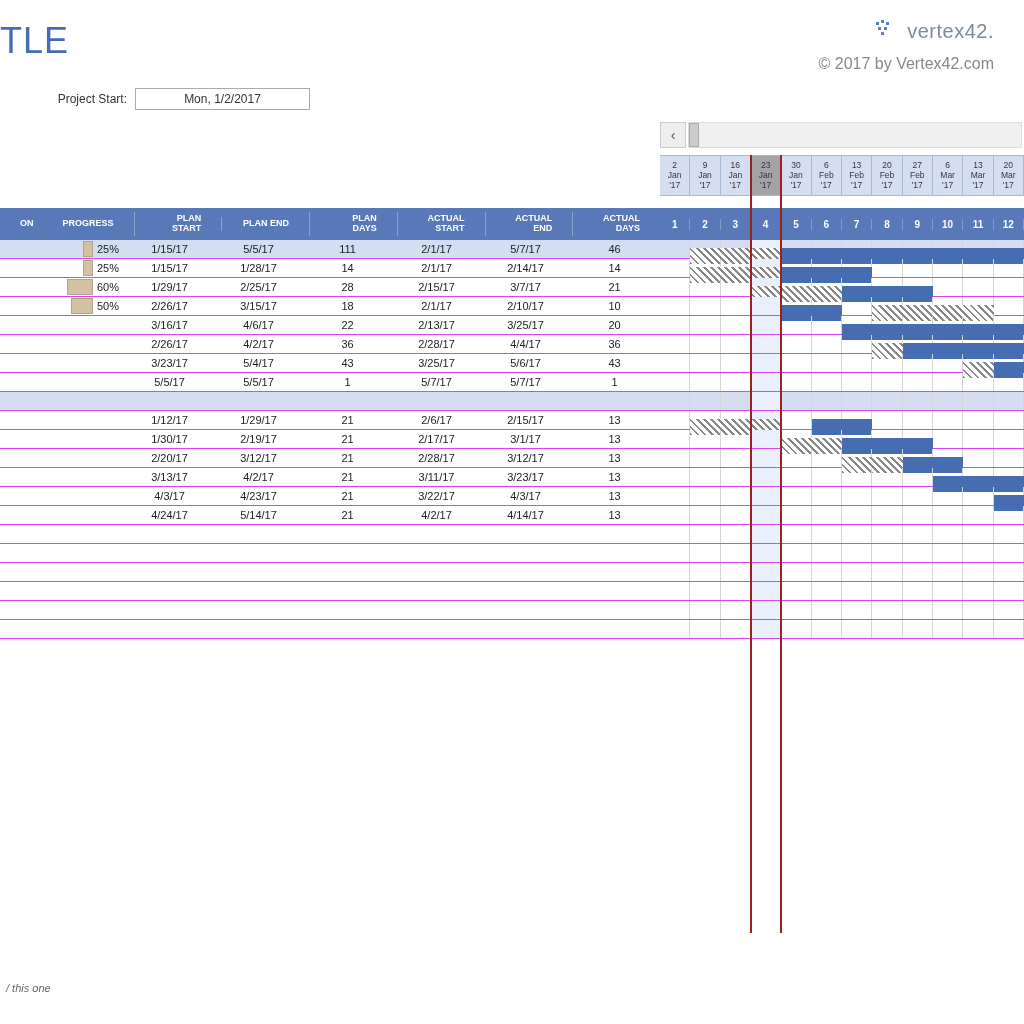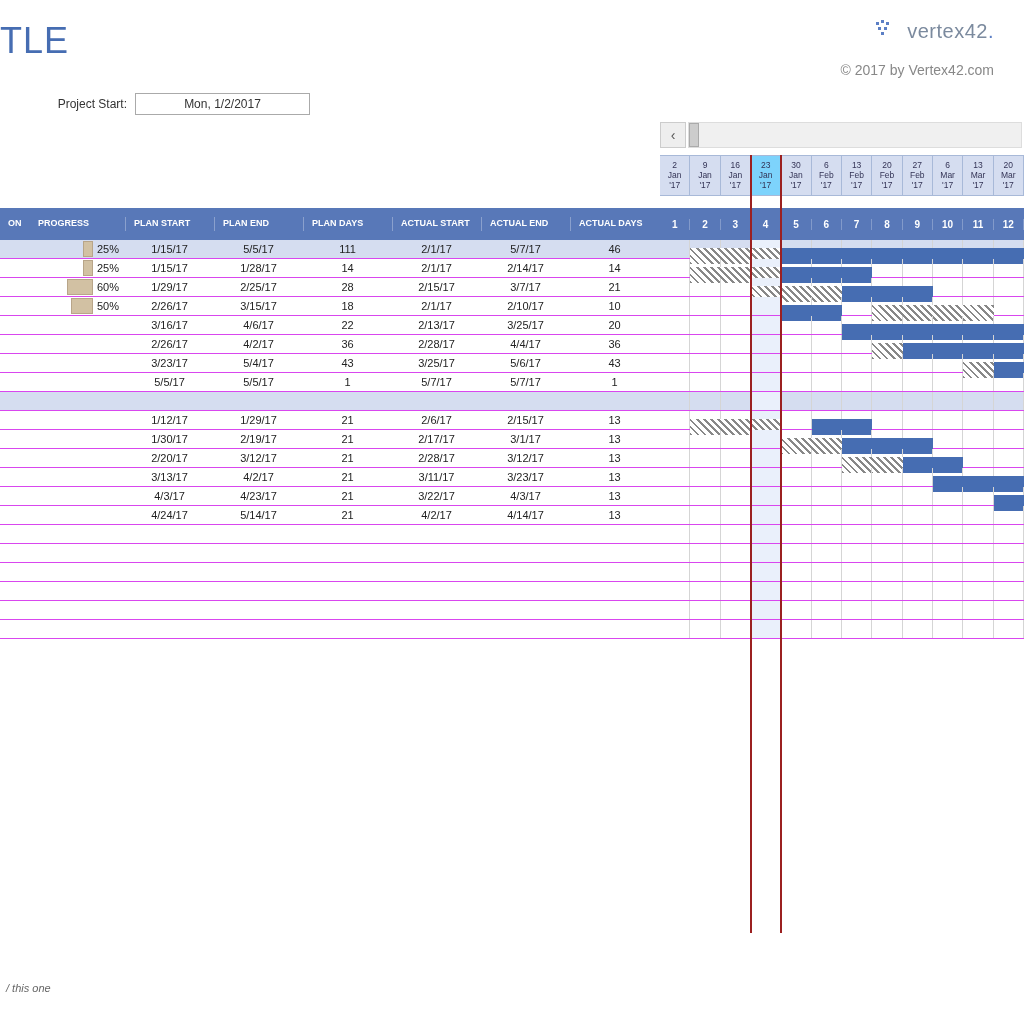--- a/index.html
+++ b/index.html
@@ -2,35 +2,35 @@
 <html><head>
 <meta charset="utf-8">
 <style>
 *{box-sizing:border-box;margin:0;padding:0}
 body{font-family:Arial,sans-serif;font-size:11px;background:#fff;width:1024px;height:1024px;overflow:hidden;color:#333}
 .header{display:flex;justify-content:space-between;align-items:flex-start;padding:20px 30px 10px 0}
 .title{font-size:36px;color:#466db2;font-weight:300;letter-spacing:1px;padding-left:0}
 .logo{text-align:right}
 .logo-text{font-size:20px;color:#7b8a9e;font-weight:400;letter-spacing:0.5px}
 .logo-dot{color:#5c7fc5}
-.copyright{font-size:14px;color:#888;margin-top:19px}
+.copyright{font-size:16px;color:#888;margin-top:12px}
 .controls{padding:5px 0 20px 30px}
 .control-row{display:flex;align-items:center;margin-bottom:6px}
 .control-label{width:105px;text-align:right;padding-right:8px;font-size:12px;color:#333}
 .control-value{border:1px solid #aaa;padding:3px 28px;font-size:12px;min-width:80px;text-align:center;background:#fff}
 .control-value.date{min-width:175px}
 .scroll-back{position:absolute;left:660px;top:122px;width:26px;height:26px;background:#eee;border:1px solid #ccc;text-align:center;line-height:24px;font-size:14px;color:#555;cursor:pointer}
 .scroll-track{position:absolute;left:688px;top:122px;right:2px;height:26px;background:#f0f0f0;border:1px solid #ddd}
 .scroll-thumb{width:10px;height:24px;background:#ccc;border:1px solid #aaa}
 .timeline-header{position:absolute;left:660px;top:155px;right:0;display:flex;background:#d5ddf0;border-top:1px solid #a8b9d8;border-bottom:1px solid #a8b9d8}
 .date-col{flex:1;min-width:0;text-align:center;font-size:8.5px;color:#335;padding:4px 1px;border-right:1px solid #a8b9d8;line-height:1.2}
 .week-header{position:absolute;left:660px;top:208px;right:0;display:flex;background:#5878b8;color:#fff;height:32px;align-items:center}
 .week-col{flex:1;min-width:0;text-align:center;font-size:10px;font-weight:bold;border-right:1px solid rgba(255,255,255,0.25)}
 .table-header{position:absolute;left:0;top:208px;width:660px;display:flex;background:#5878b8;color:#fff;height:32px;align-items:center;font-size:9px;font-weight:bold}
-.th{text-align:left;padding:2px 8px;line-height:1.1}
+.th{text-align:right;padding:2px 20px;line-height:1.1}
 .th-on{width:30px}
 .th-prog{width:95px}
 .th-col{width:89px;border-left:1px solid rgba(255,255,255,0.3)}
 .body{position:absolute;left:0;top:240px;right:0}
 .row{display:flex;height:19px;border-bottom:1px solid #d946ef}
 .row.hl{background:#d5ddf0}
 .data-part{width:660px;display:flex;align-items:center}
 .gantt-part{position:relative;flex:1;display:flex}
 .cell{text-align:center;font-size:11px;color:#222}
 .cell.on{width:30px}
@@ -79,21 +79,21 @@
 
 <div class="scroll-back">‹</div>
 <div class="scroll-track">
     <div class="scroll-thumb"></div>
   </div>
 
 <div class="timeline-header" id="timeline-header">
     <div class="date-col">2<br>Jan<br>'17</div>
     <div class="date-col">9<br>Jan<br>'17</div>
     <div class="date-col">16<br>Jan<br>'17</div>
-    <div class="date-col" style="background: #7dd3fc;">23<br>Jan<br>'17</div>
+    <div class="date-col" style="background: #a3a3a3;">23<br>Jan<br>'17</div>
     <div class="date-col">30<br>Jan<br>'17</div>
     <div class="date-col">6<br>Feb<br>'17</div>
     <div class="date-col">13<br>Feb<br>'17</div>
     <div class="date-col">20<br>Feb<br>'17</div>
     <div class="date-col">27<br>Feb<br>'17</div>
     <div class="date-col">6<br>Mar<br>'17</div>
     <div class="date-col">13<br>Mar<br>'17</div>
     <div class="date-col">20<br>Mar<br>'17</div>
   </div>
 

